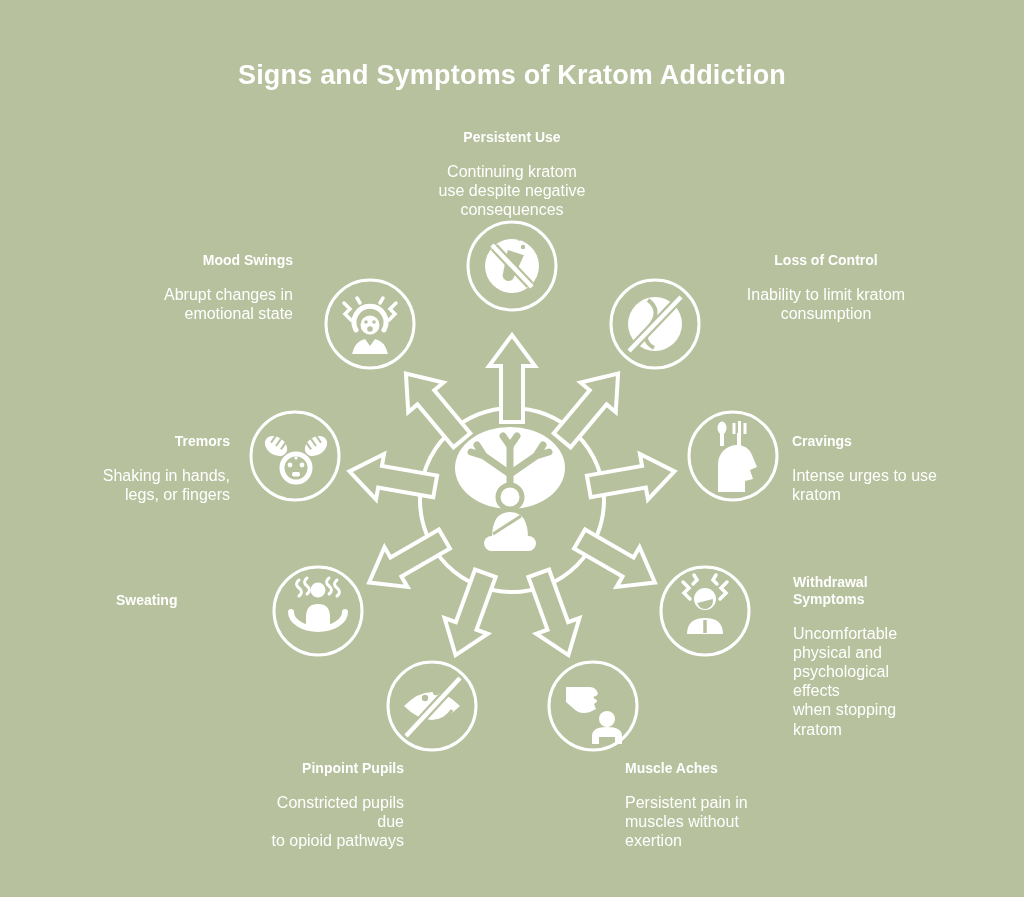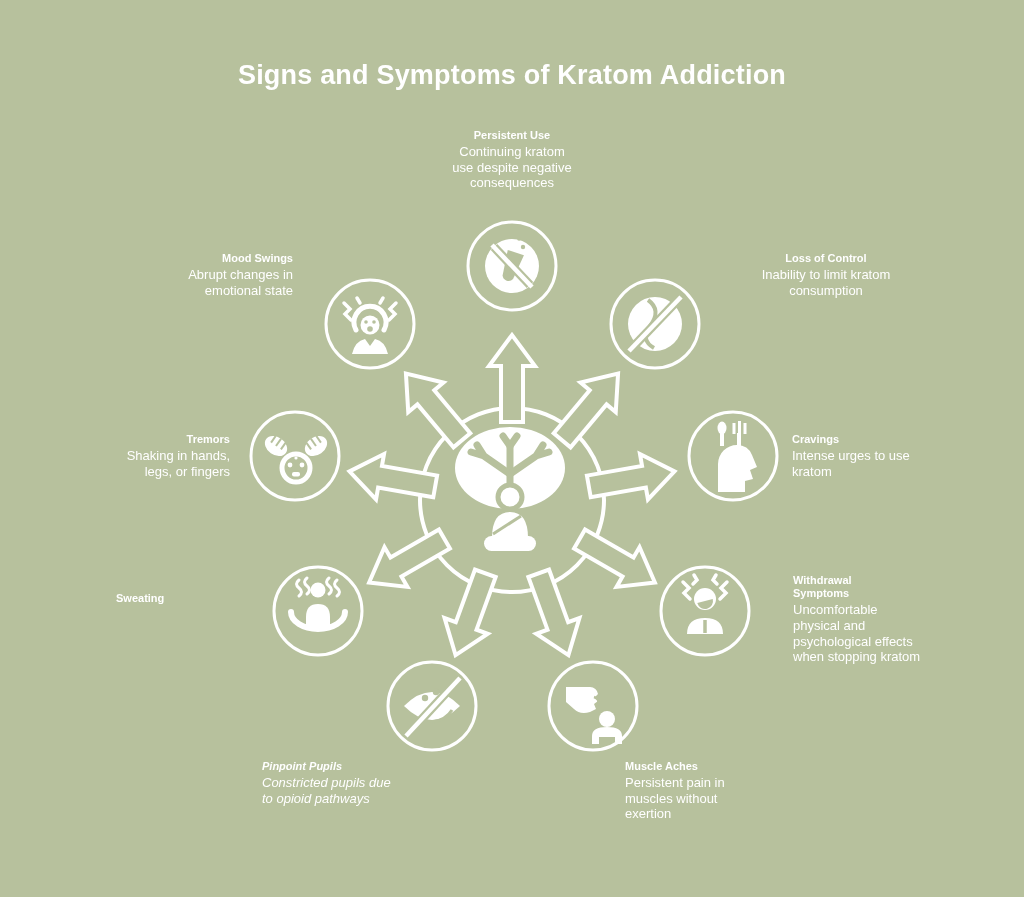--- a/index.html
+++ b/index.html
@@ -10,30 +10,30 @@
     overflow:hidden;
     font-family:"Liberation Sans", sans-serif;
     color:#ffffff;
   }
   .diagram-svg{position:absolute;left:0;top:0;}
   .page-title{
     position:absolute;left:0;top:60px;width:1024px;
     text-align:center;font-size:27px;font-weight:bold;letter-spacing:.2px;
   }
   .label-block{position:absolute;}
-  .lb-title{font-weight:bold;font-size:11px;line-height:1.2;white-space:pre-line;}
-  .lb-desc{font-size:13px;line-height:1.2;white-space:pre-line;margin-top:2px;}
+  .lb-title{font-weight:bold;font-size:14px;line-height:1.2;white-space:pre-line;}
+  .lb-desc{font-size:16px;line-height:1.2;white-space:pre-line;margin-top:16px;}
   #blk-persistent{left:432px;top:129px;width:160px;text-align:center;}
   #blk-mood{left:113px;top:252px;width:180px;text-align:right;}
   #blk-loss{left:731px;top:252px;width:190px;text-align:center;}
   #blk-tremors{left:94px;top:433px;width:136px;text-align:right;}
   #blk-cravings{left:792px;top:433px;width:150px;}
   #blk-sweating{left:116px;top:592px;width:132px;}
   #blk-withdrawal{left:793px;top:574px;width:142px;}
-  #blk-pinpoint{left:262px;top:760px;width:142px;text-align:left;font-style:italic;}
+  #blk-pinpoint{left:262px;top:760px;width:142px;text-align:right;}
   #blk-muscle{left:625px;top:760px;width:140px;}
 </style>
 </head>
 <body>
 
 <div class="stage">
 
   <svg class="diagram-svg" width="1024" height="897" viewBox="0 0 1024 897">
 
     <circle cx="512" cy="500" r="92" fill="none" stroke="#ffffff" stroke-width="4"></circle>

